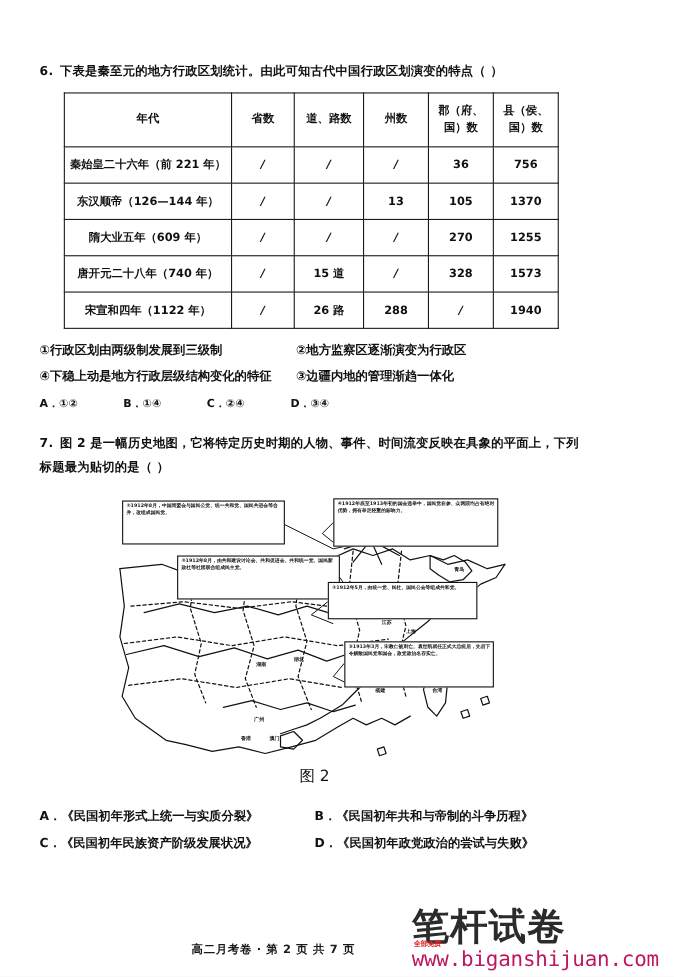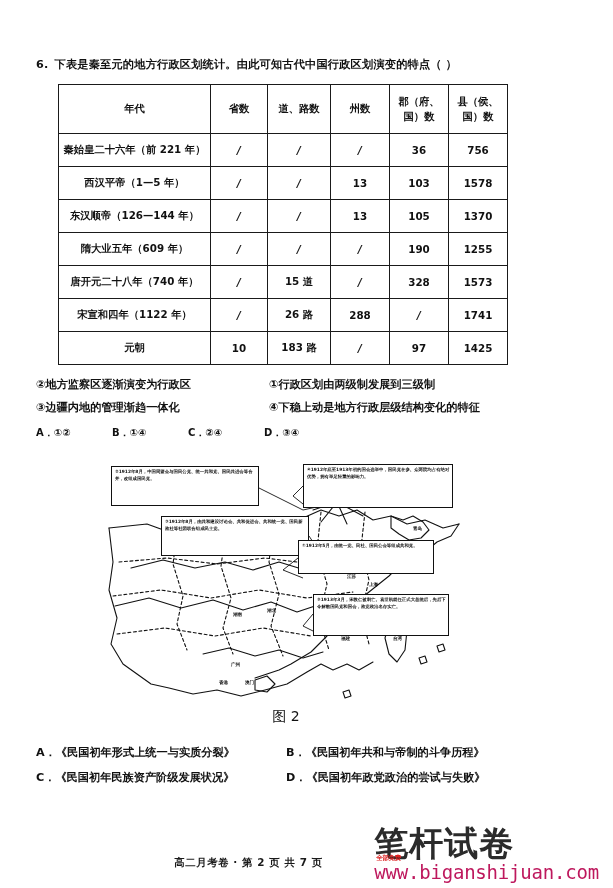--- a/index.html
+++ b/index.html
@@ -210,90 +210,78 @@
         <tbody>
           <tr>
             <td>秦始皇二十六年（前 221 年）</td>
             <td class="slash">/</td>
             <td class="slash">/</td>
             <td class="slash">/</td>
             <td>36</td>
             <td>756</td>
           </tr>
           <tr>
-            <td>西汉平帝（1—5 年）</td>
-            <td class="slash">/</td>
-            <td class="slash">/</td>
-            <td>13</td>
-            <td>103</td>
-            <td>1578</td>
-          </tr>
-          <tr>
             <td>东汉顺帝（126—144 年）</td>
             <td class="slash">/</td>
             <td class="slash">/</td>
             <td>13</td>
             <td>105</td>
             <td>1370</td>
           </tr>
           <tr>
             <td>隋大业五年（609 年）</td>
             <td class="slash">/</td>
             <td class="slash">/</td>
             <td class="slash">/</td>
-            <td>190</td>
+            <td>270</td>
             <td>1255</td>
           </tr>
           <tr>
             <td>唐开元二十八年（740 年）</td>
             <td class="slash">/</td>
             <td>15 道</td>
             <td class="slash">/</td>
             <td>328</td>
             <td>1573</td>
           </tr>
           <tr>
             <td>宋宣和四年（1122 年）</td>
             <td class="slash">/</td>
             <td>26 路</td>
             <td>288</td>
             <td class="slash">/</td>
-            <td>1741</td>
-          </tr>
-          <tr>
-            <td>元朝</td>
-            <td>10</td>
-            <td>183 路</td>
-            <td class="slash">/</td>
-            <td>97</td>
-            <td>1425</td>
+            <td>1940</td>
           </tr>
         </tbody>
       </table>
 
       <div class="opt-grid">
         <div class="opt-row">
+          <div>①行政区划由两级制发展到三级制</div>
           <div>②地方监察区逐渐演变为行政区</div>
-          <div>①行政区划由两级制发展到三级制</div>
         </div>
         <div class="opt-row">
+          <div>④下稳上动是地方行政层级结构变化的特征</div>
           <div>③边疆内地的管理渐趋一体化</div>
-          <div>④下稳上动是地方行政层级结构变化的特征</div>
         </div>
       </div>
 
       <div class="abcd-row">
         <span>A．①②</span>
         <span>B．①④</span>
         <span>C．②④</span>
         <span>D．③④</span>
       </div>
     </div>
 
     <div class="q7">
+      <p class="q-stem">
+        <span class="q-num">7.</span>
+        <span>图 2 是一幅历史地图，它将特定历史时期的人物、事件、时间流变反映在具象的平面上，下列标题最为贴切的是（      ）</span>
+      </p>
 
       <div class="figure-wrap">
         <svg class="map-svg" width="358" height="248" viewBox="0 0 358 248">
           <g fill="none" stroke="#111" stroke-width="1.1" stroke-linejoin="round" stroke-linecap="round">
 
             <path d="M2,70 L40,66 L62,74 L96,70 L126,76 L150,66 L172,72 L196,60 L214,52
                      L232,58 L250,52 L266,62 L284,58 L300,66 L318,62 L336,70 L352,66"></path>
             <path d="M2,70 L6,104 L2,132 L10,160 L4,186 L16,206 L30,216 L44,226 L62,230
                      L86,236 L110,232 L134,238 L158,232 L180,226 L200,214 L214,206
                      L226,212 L240,206 L252,212 L266,204"></path>

